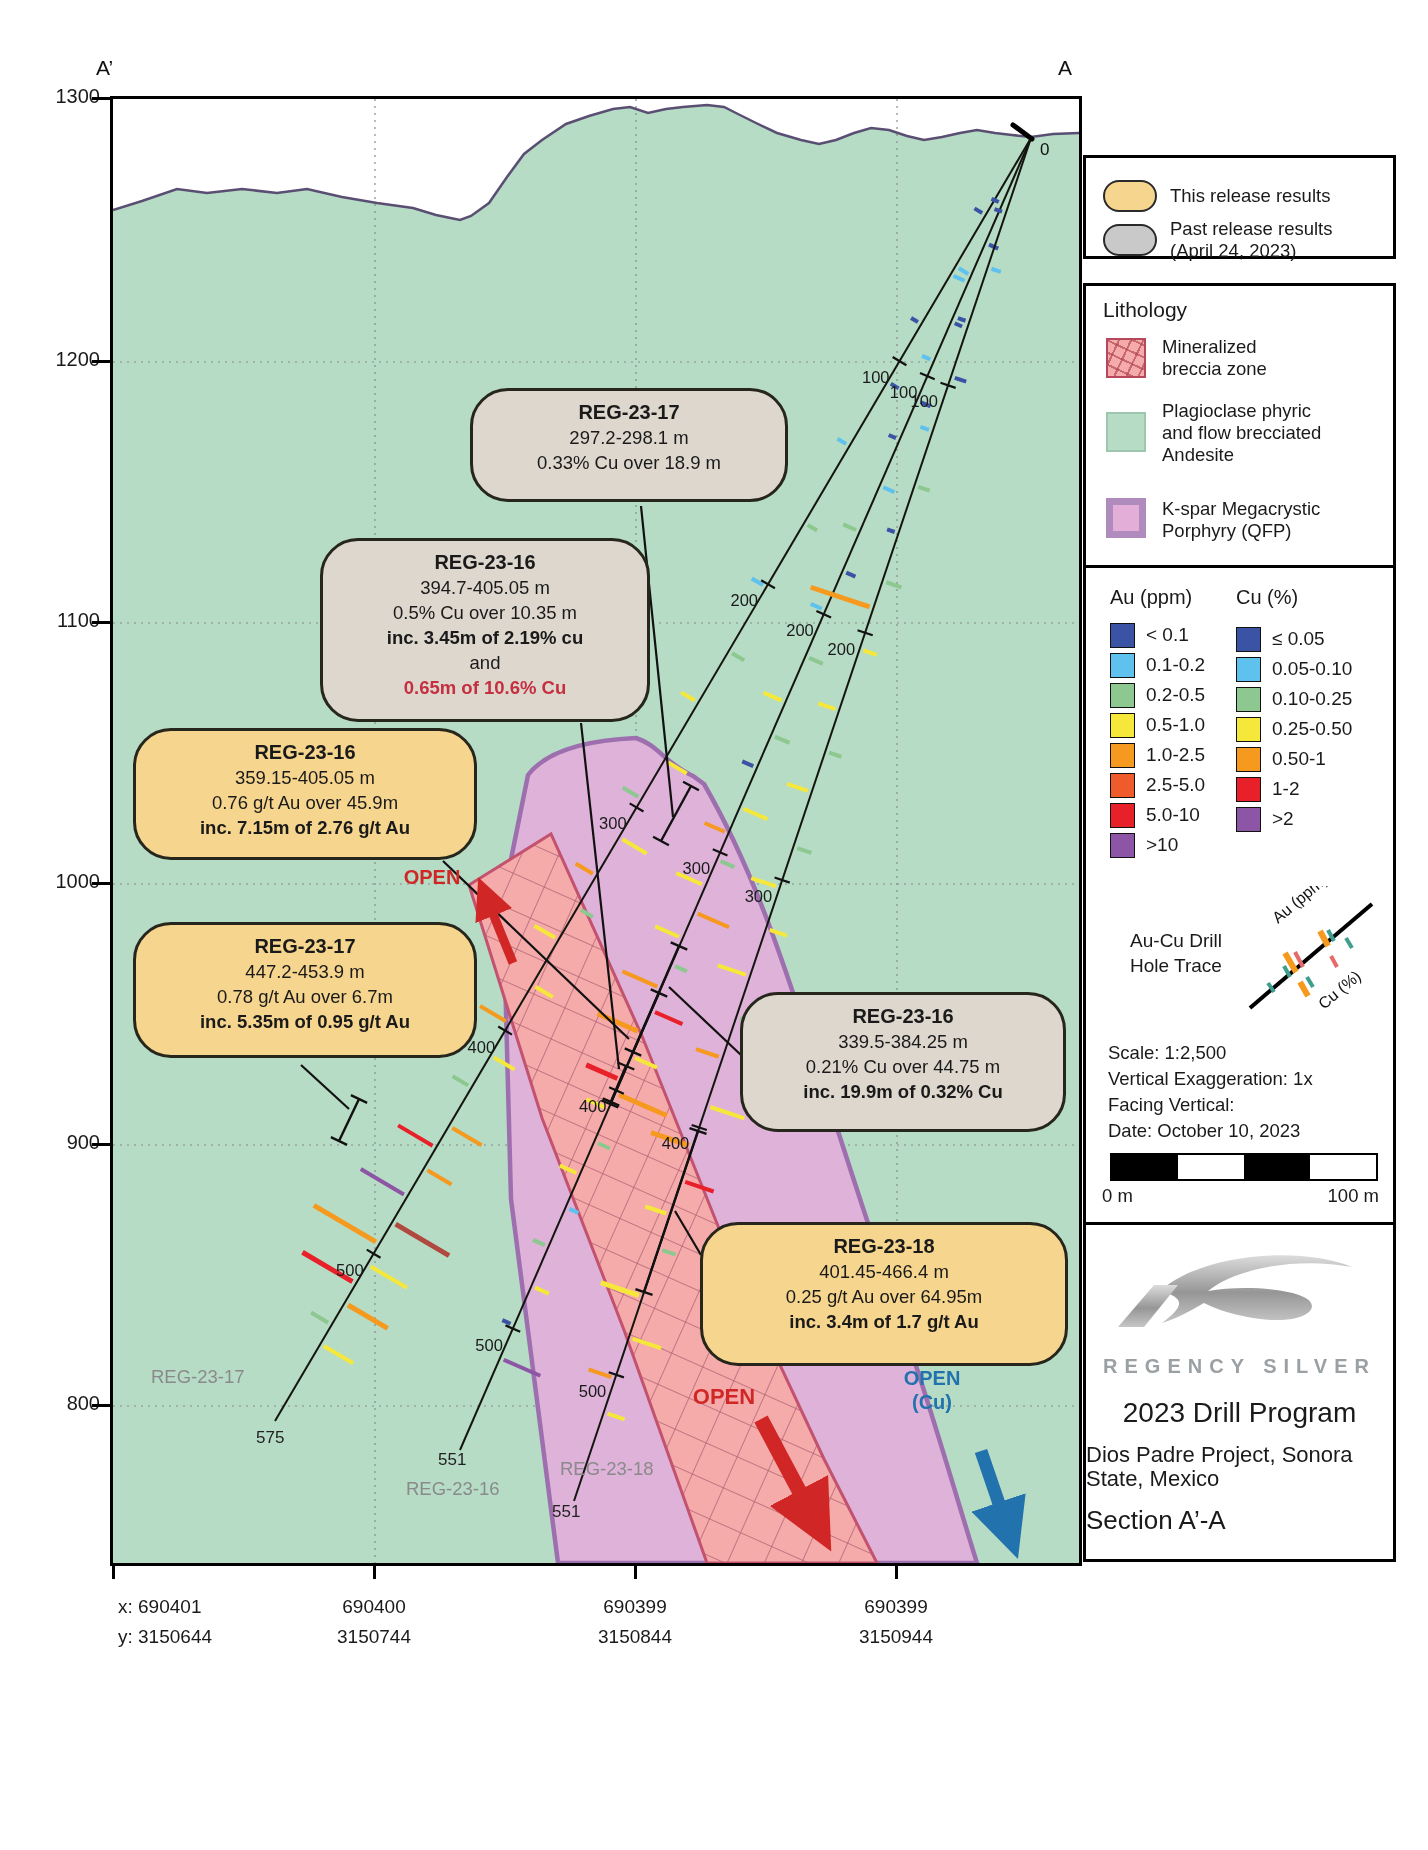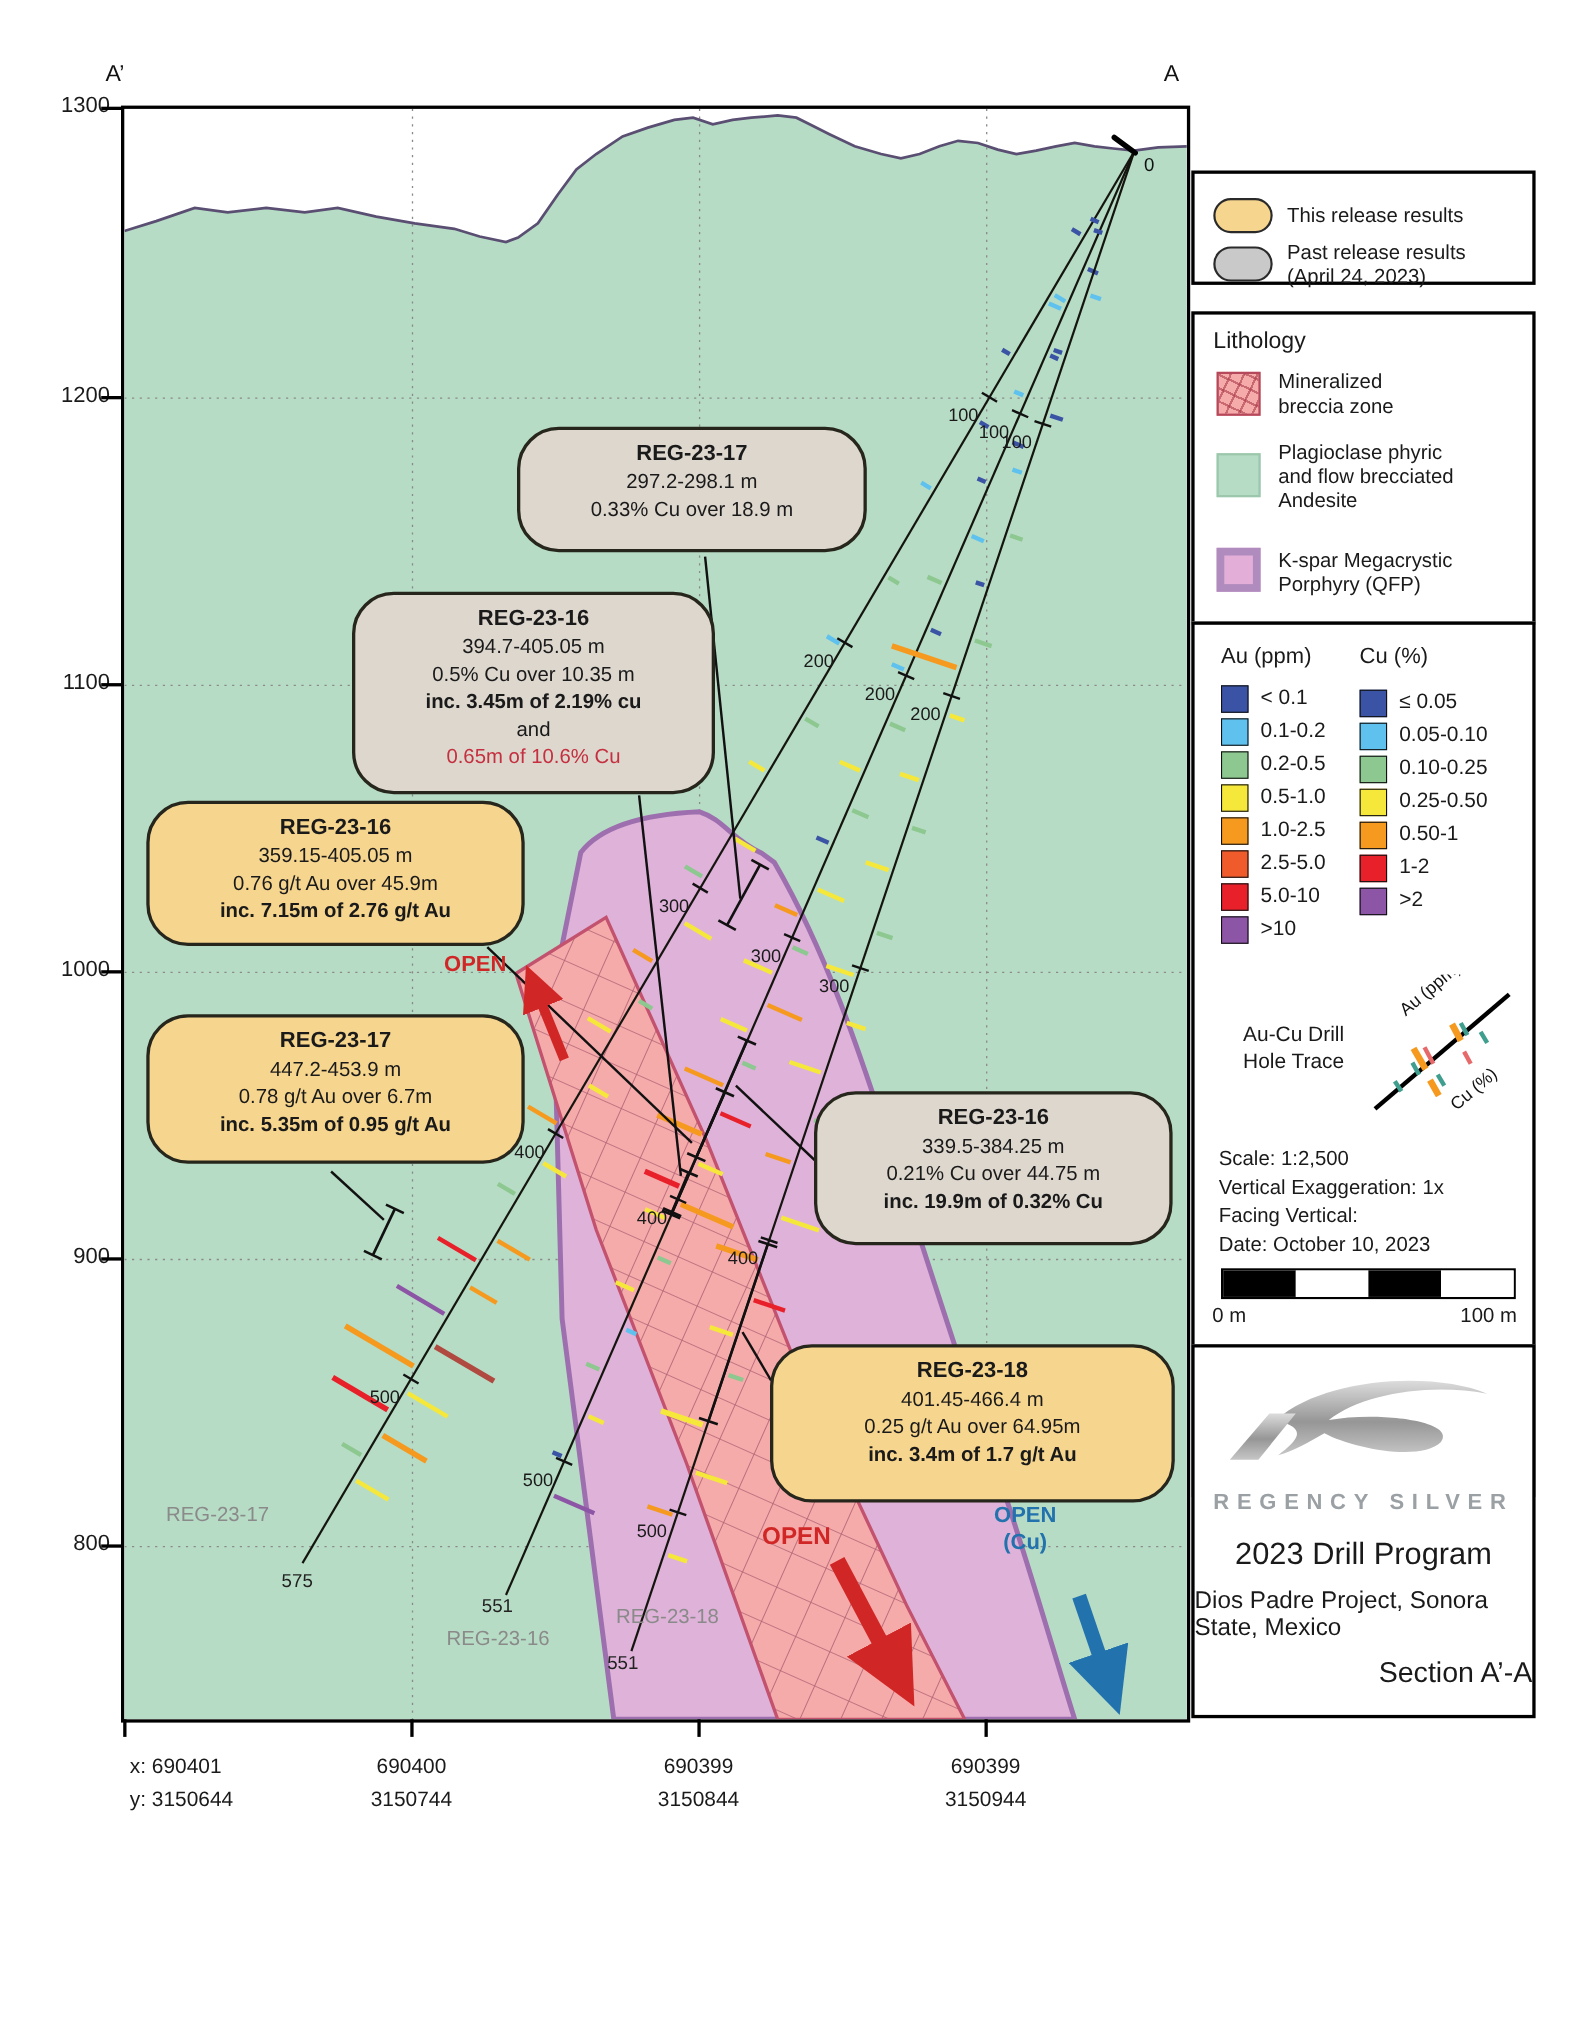--- a/index.html
+++ b/index.html
@@ -12,21 +12,21 @@
   .etick{position:absolute;left:92px;width:18px;height:3px;background:#000}
   .xtick{position:absolute;width:3px;height:16px;background:#000;top:1563px}
   .xlab{position:absolute;top:1592px;font-size:19px;line-height:30px;text-align:center}
   .xlab.first{text-align:left}
   .callout{position:absolute;border:3px solid #26261c;border-radius:38px;text-align:center;
            padding:9px 6px;box-sizing:border-box;font-size:18.5px;line-height:25px;z-index:5}
   .callout.new{background:#f6d58e}
   .callout.past{background:#ddd7ce}
   .callout .title{font-weight:bold;font-size:20px}
   .cl.bold{font-weight:bold}
-  .cl.red{color:#c52f3f;font-weight:normal}
+  .cl.red{color:#c52f3f;font-weight:bold}
   .openlab{position:absolute;font-weight:bold;font-size:20px;z-index:6;text-align:center}
   .openlab.red{color:#d02726}
   .openlab.blue{color:#2272ae;line-height:24px}
   .holename{position:absolute;color:#8a8a8a;font-size:18.5px}
   .eod{position:absolute;color:#222;font-size:17px}
   .collar0{position:absolute;font-size:17px;color:#111}
   
   .lbox{position:absolute;left:1083px;width:313px;border:3px solid #000;background:#fff;box-sizing:border-box}
   .pill{position:absolute;left:17px;width:54px;height:32px;border:2.5px solid #2a2a2a;border-radius:17px;box-sizing:border-box}
   .pill.new{background:#f6d58e}
@@ -45,21 +45,21 @@
   .asw{width:25px;height:25px;border:1.6px solid #111;box-sizing:border-box;flex:0 0 auto}
   .arow span{font-size:19px}
   .info{position:absolute;left:22px;top:472px;font-size:18.5px;line-height:26px}
   .sbar{position:absolute;left:24px;top:585px;width:264px;height:24px;border:2px solid #000;display:flex;box-sizing:content-box}
   .sbar div{width:66px;height:24px}
   .sbar .b{background:#000}.sbar .w{background:#fff}
   .sbarlab{position:absolute;top:617px;font-size:18.5px}
   .company{position:absolute;left:0;width:100%;text-align:center;letter-spacing:7px;font-weight:bold;color:#9aa0a3;font-size:20px}
   .program{position:absolute;left:0;width:100%;text-align:center;font-size:28px}
   .project{position:absolute;left:0;width:100%;text-align:left;font-size:22px;line-height:24px}
-  .sectionname{position:absolute;left:0;width:100%;text-align:right;font-size:26px}
+  .sectionname{position:absolute;left:0;width:100%;text-align:left;font-size:26px}
   .tracelab{position:absolute;left:30px;top:360px;width:120px;text-align:center;font-size:19px;line-height:25px}
 </style>
 </head>
 <body>
 
 <div class="endlab" style="left:96px;top:56px">A’</div>
 <div class="endlab" style="left:1058px;top:56px">A</div>
 
 <div class="elev" style="top:85px">1300</div>
 <div class="elev" style="top:348px">1200</div>

